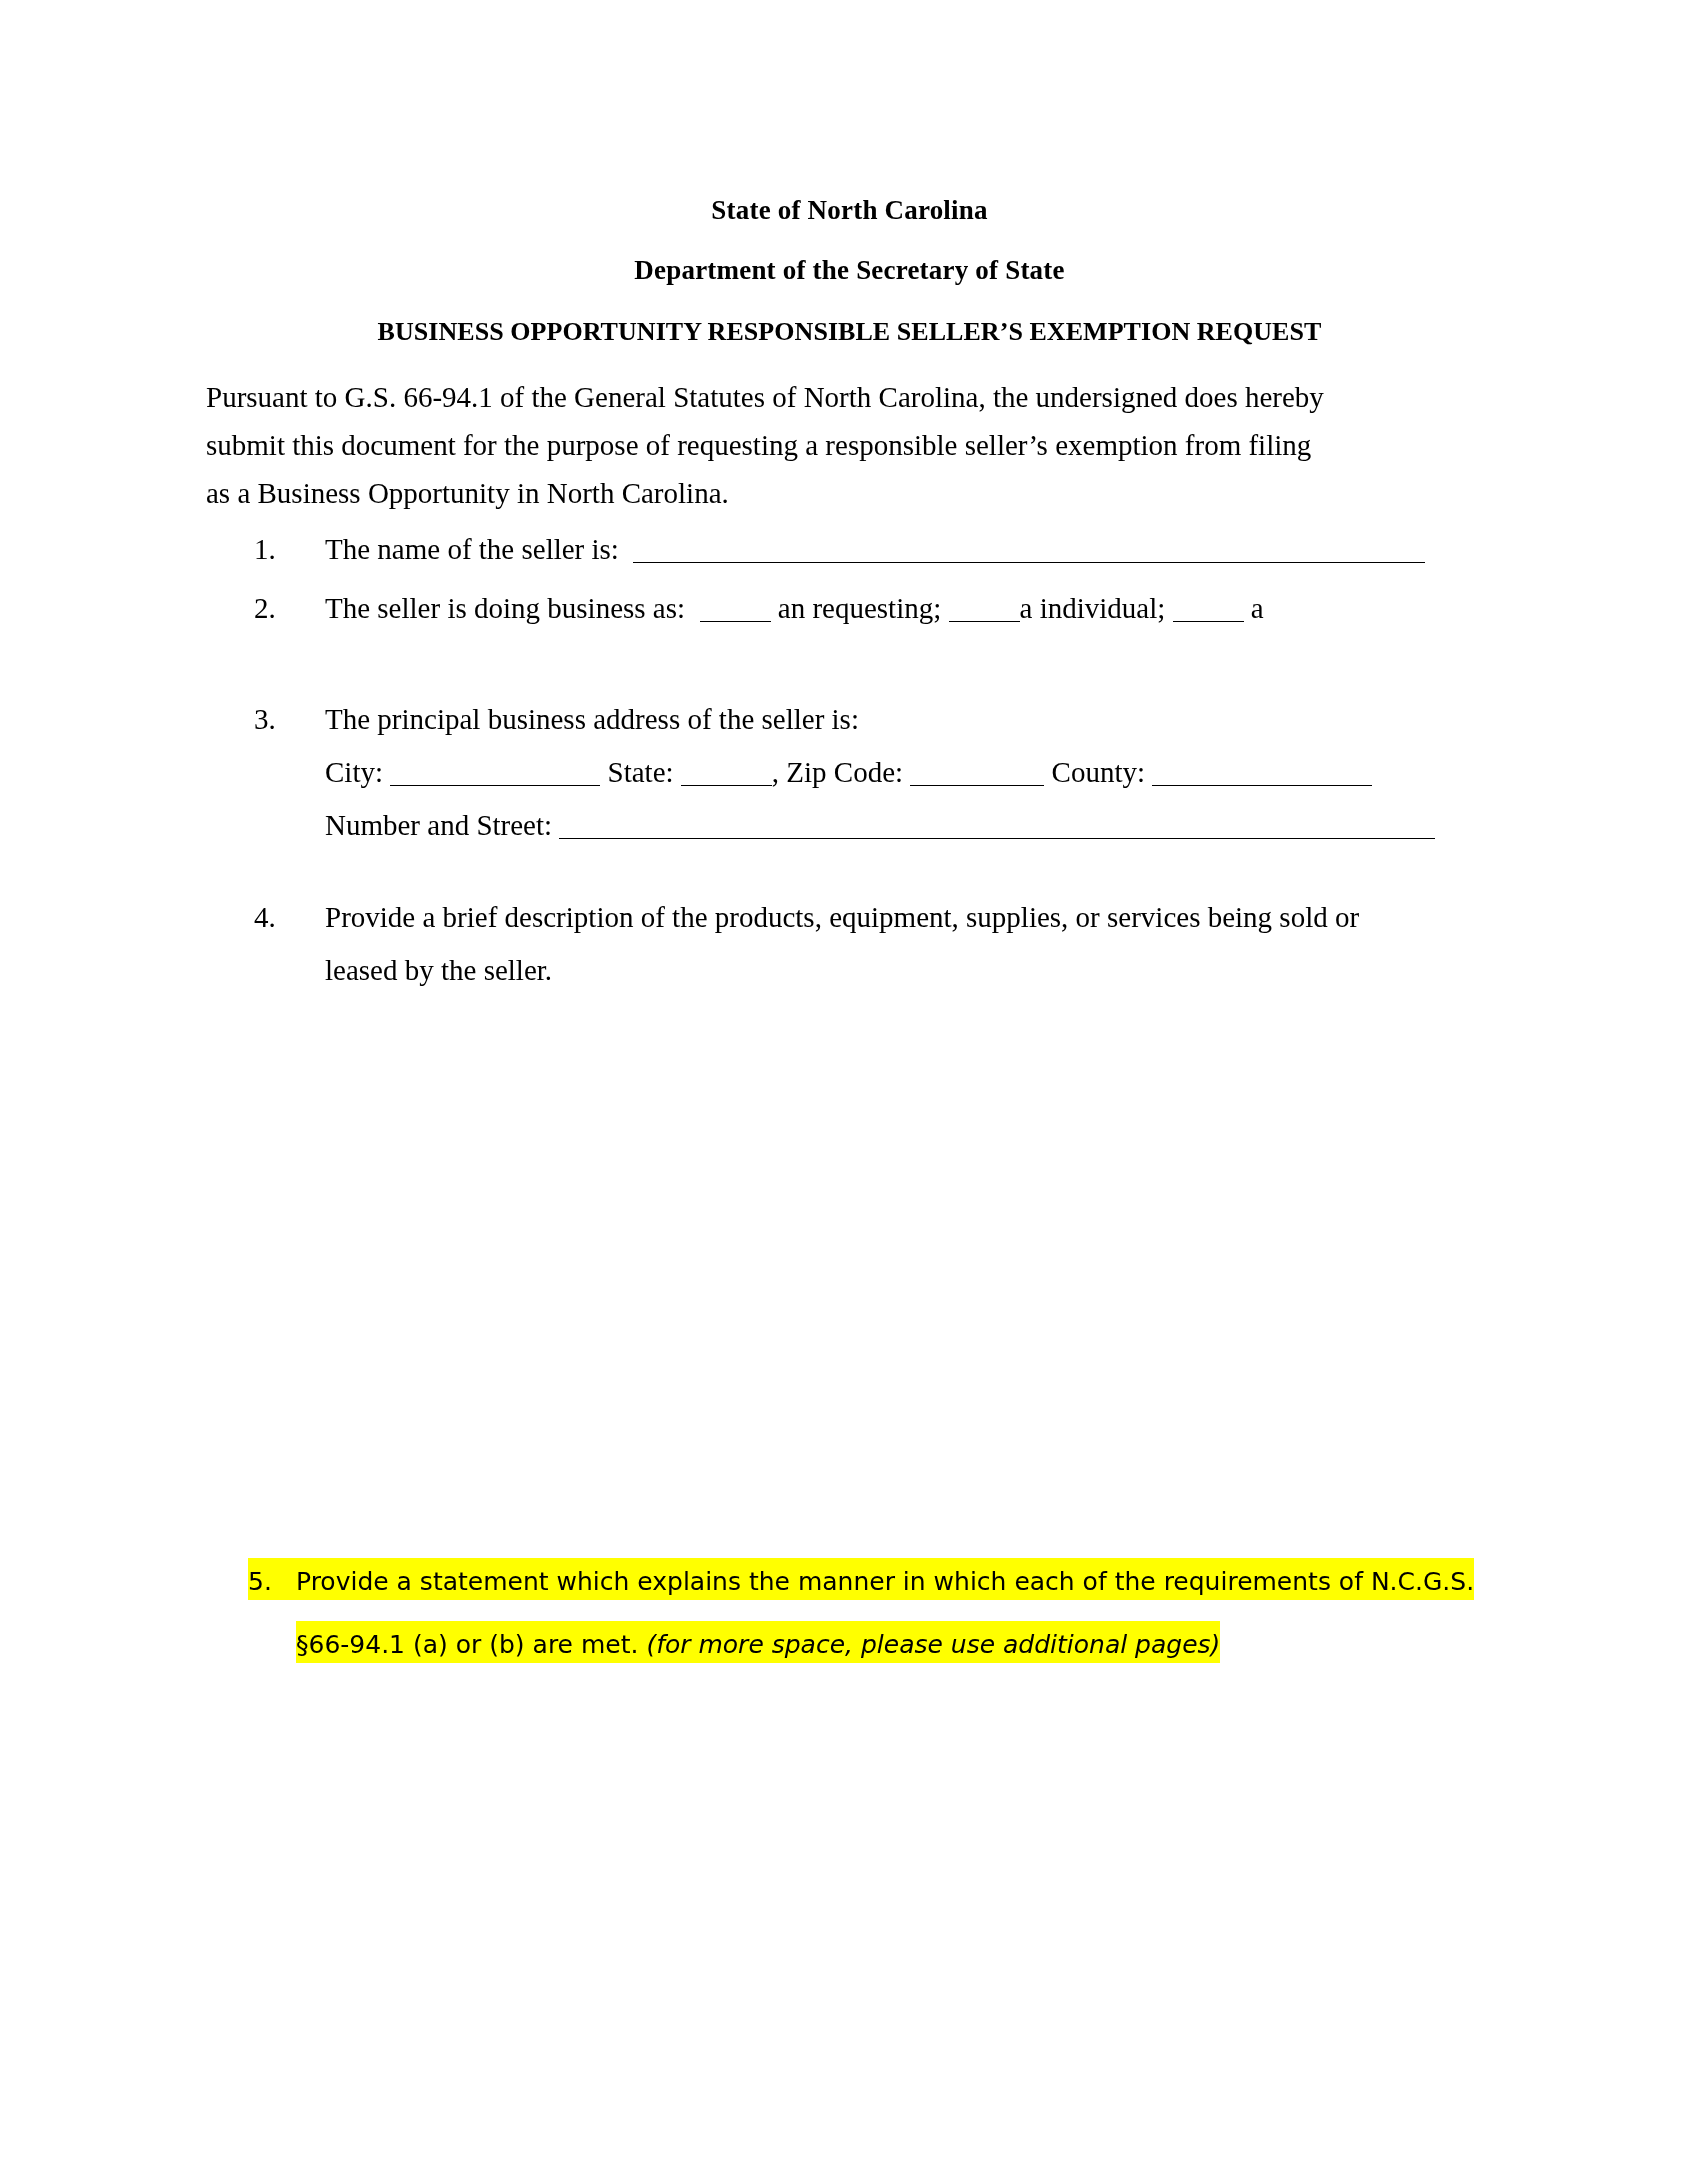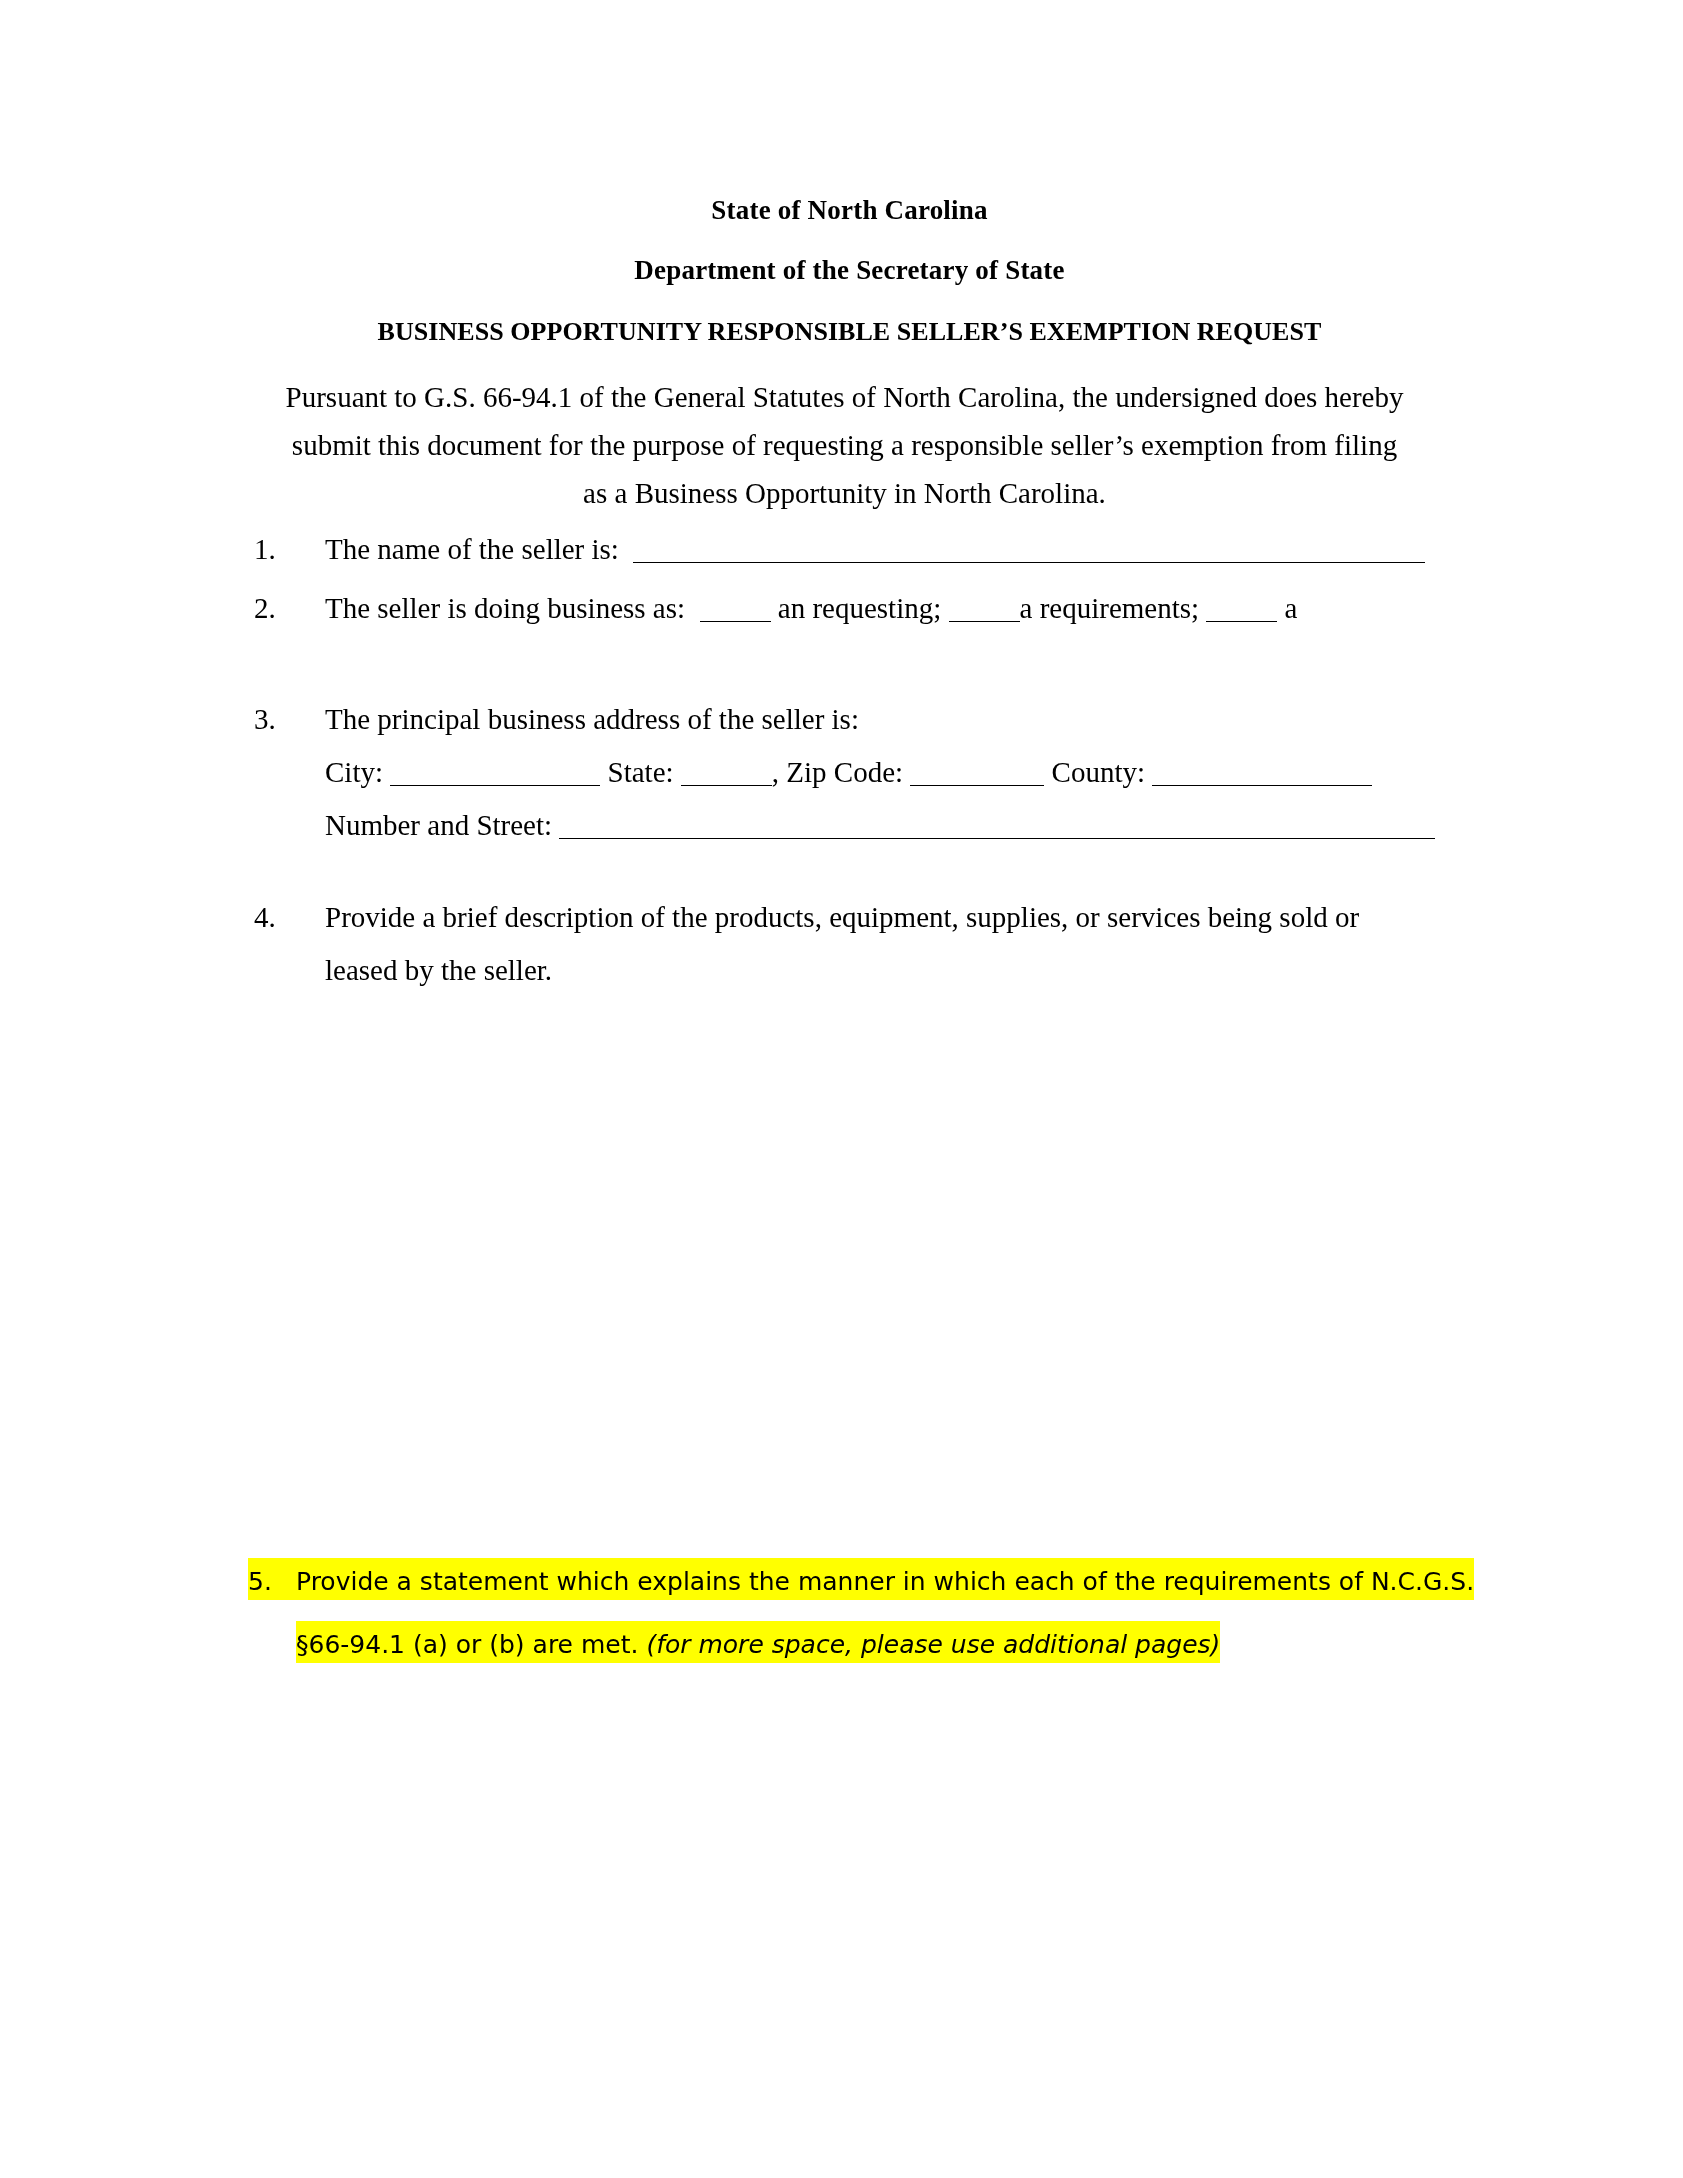--- a/index.html
+++ b/index.html
@@ -38,21 +38,21 @@
   #head-title   { top: 317px; font-size: 26px; letter-spacing: 0.05px; }
 
   
   .intro {
     position: absolute;
     left: 198px;
     top: 373px;
     width: 1277px;
     font-size: 29px;
     line-height: 48px;
-    text-align: center;
+    text-align: left;
   }
   .intro .ln { display: block; white-space: pre; }
 
   
   .item {
     position: absolute;
     font-size: 29px;
     line-height: 53px;
   }
   .item .num {
@@ -138,21 +138,21 @@
   <div class="item" id="item-1">
     <span class="num">1.</span>
     <span class="body">
       <span class="ln"><span>The name of the seller is:</span>  <span class="rule r-name"></span></span>
     </span>
   </div>
 
   <div class="item" id="item-2">
     <span class="num">2.</span>
     <span class="body">
-      <span class="ln"><span>The seller is doing business as:</span>  <span class="rule r-tiny"></span> <span>an requesting;</span> <span class="rule r-tiny"></span><span>a requirements;</span> <span class="rule r-tiny"></span> <span>a</span></span>
+      <span class="ln"><span>The seller is doing business as:</span>  <span class="rule r-tiny"></span> <span>an requesting;</span> <span class="rule r-tiny"></span><span>a individual;</span> <span class="rule r-tiny"></span> <span>a</span></span>
     </span>
   </div>
 
   <div class="item" id="item-3">
     <span class="num">3.</span>
     <span class="body">
       <span class="ln"><span>The principal business address of the seller is:</span></span>
       <span class="ln"><span>City:</span> <span class="rule r-city"></span> <span>State:</span> <span class="rule r-state"></span><span>, Zip Code:</span> <span class="rule r-zip"></span> <span>County:</span> <span class="rule r-county"></span></span>
       <span class="ln"><span>Number and Street:</span> <span class="rule r-street"></span></span>
     </span>

